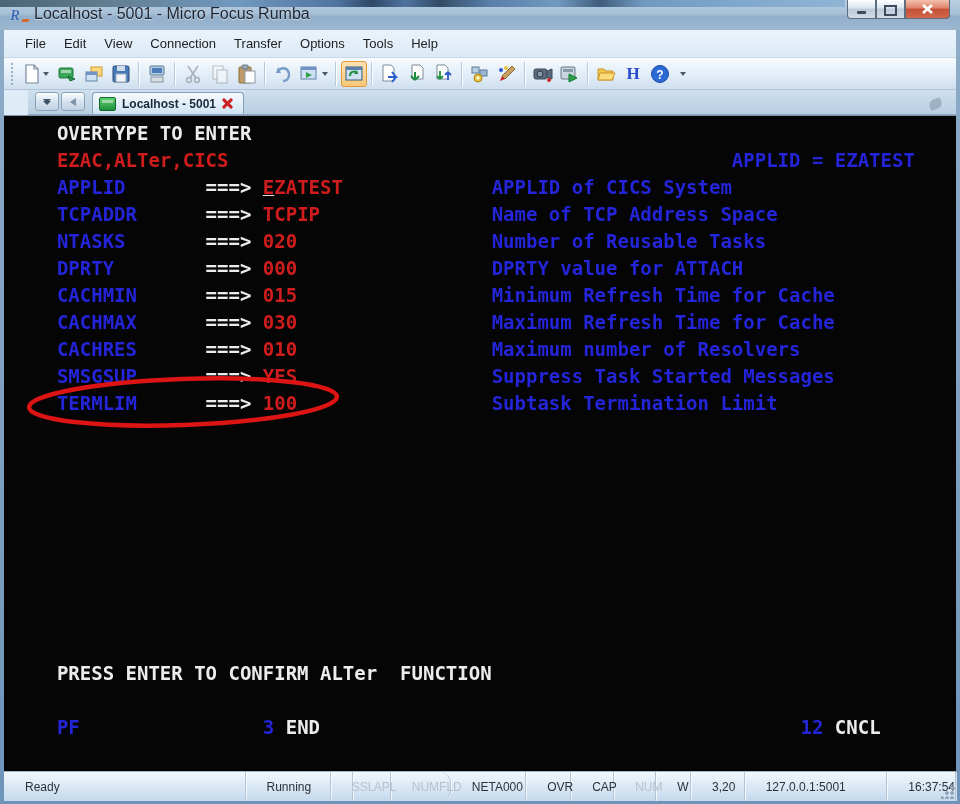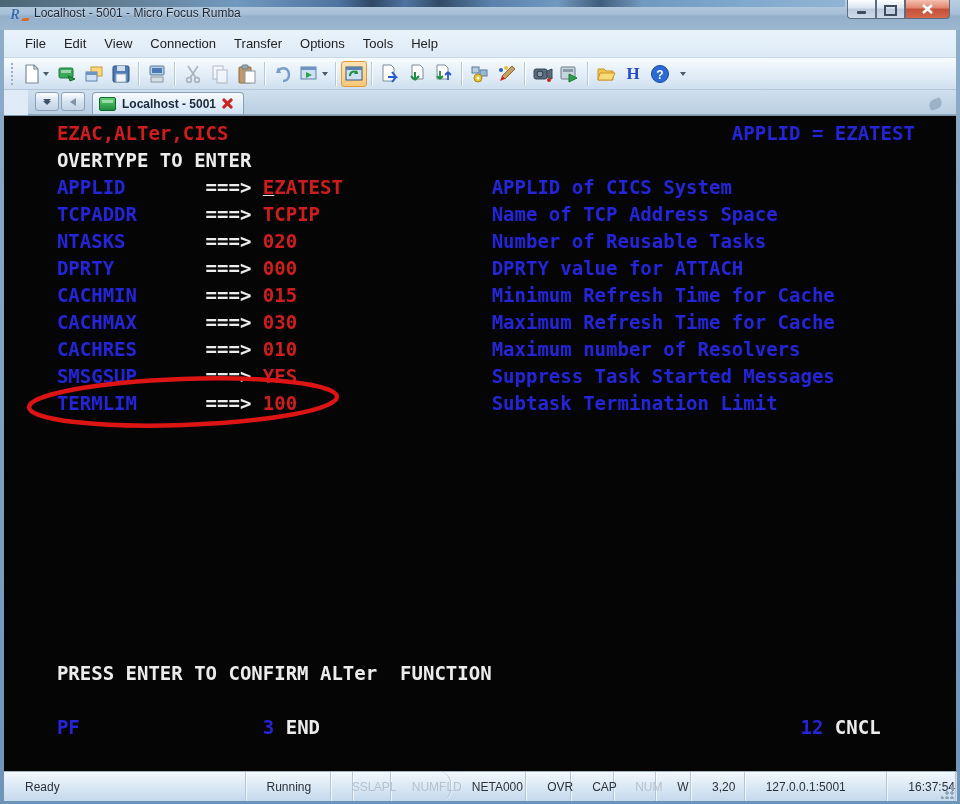--- a/index.html
+++ b/index.html
@@ -13,21 +13,21 @@
   .bg-frag{position:absolute;left:0;top:0;width:845px;height:7px;opacity:.95;
            background:linear-gradient(90deg,#45606f 0%,#5d7889 12%,#6e96bd 28%,#4a6f9d 40%,
              #28415e 44%,#4a6f9d 48%,#2c455f 52%,#557ca8 58%,#6e96bd 66%,#3a5876 71%,
              #6e96bd 76%,#7ea6cc 88%,#8fb3d4 100%);}
   .title-left{position:absolute;left:10px;top:5px;display:flex;align-items:center;gap:7px;}
   .app-icon{width:17px;height:16px;position:relative;}
   .app-icon .r{font:italic bold 15px "Liberation Serif",serif;color:#3a6ab0;
                text-shadow:0 0 1px #fff;line-height:16px;}
   .app-icon .swoosh{position:absolute;right:-2px;bottom:0;width:7px;height:3px;
                background:#d86a2a;border-radius:1px;transform:skewX(-30deg);}
-  .title-text{font-size:12px;color:#1d2430;text-shadow:0 1px 1px rgba(255,255,255,.55);}
+  .title-text{font-size:16px;color:#1d2430;text-shadow:0 1px 1px rgba(255,255,255,.55);}
   .win-btns{position:absolute;right:10px;top:0;display:flex;}
   .win-btn{width:29px;height:19px;box-sizing:border-box;border:1px solid #5d6d7e;border-top:none;
            background:linear-gradient(#fdfeff,#d9e4ef 45%,#bccadb 50%,#cfdbe8);
            display:flex;align-items:center;justify-content:center;}
   .win-btn.min{border-radius:0 0 0 4px;}
   .win-btn.close{width:45px;border-radius:0 0 4px 0;
            background:linear-gradient(#f4c0ae,#e0836b 45%,#c4503a 50%,#d2674a);}
   .glyph-min{width:9px;height:3px;background:#3c4c5c;margin-top:6px;border-radius:1px;}
   .glyph-max{width:9px;height:7px;border:2px solid #3c4c5c;margin-top:2px;}
   
@@ -319,22 +319,22 @@
       <div class="tab">
         <span class="tab-ico"></span>
         <span class="tab-label">Localhost - 5001</span>
         <span class="tab-close"></span>
       </div>
       <div class="pin-icon"></div>
     </div>
 
     <div class="terminal">
       <div class="lines">
+          <div class="tline"><span>  </span><span class="c-w">OVERTYPE TO ENTER</span></div>
           <div class="tline"><span>  </span><span class="c-r">EZAC,ALTer,CICS</span><span>                                            </span><span class="c-b">APPLID = EZATEST</span></div>
-          <div class="tline"><span>  </span><span class="c-w">OVERTYPE TO ENTER</span></div>
           <div class="tline"><span>  </span><span class="c-b">APPLID</span><span>       </span><span class="c-w">===&gt;</span><span> </span><span class="c-r cur">E</span><span class="c-r">ZATEST</span><span>             </span><span class="c-b">APPLID of CICS System</span></div>
           <div class="tline"><span>  </span><span class="c-b">TCPADDR</span><span>      </span><span class="c-w">===&gt;</span><span> </span><span class="c-r">TCPIP</span><span>               </span><span class="c-b">Name of TCP Address Space</span></div>
           <div class="tline"><span>  </span><span class="c-b">NTASKS</span><span>       </span><span class="c-w">===&gt;</span><span> </span><span class="c-r">020</span><span>                 </span><span class="c-b">Number of Reusable Tasks</span></div>
           <div class="tline"><span>  </span><span class="c-b">DPRTY</span><span>        </span><span class="c-w">===&gt;</span><span> </span><span class="c-r">000</span><span>                 </span><span class="c-b">DPRTY value for ATTACH</span></div>
           <div class="tline"><span>  </span><span class="c-b">CACHMIN</span><span>      </span><span class="c-w">===&gt;</span><span> </span><span class="c-r">015</span><span>                 </span><span class="c-b">Minimum Refresh Time for Cache</span></div>
           <div class="tline"><span>  </span><span class="c-b">CACHMAX</span><span>      </span><span class="c-w">===&gt;</span><span> </span><span class="c-r">030</span><span>                 </span><span class="c-b">Maximum Refresh Time for Cache</span></div>
           <div class="tline"><span>  </span><span class="c-b">CACHRES</span><span>      </span><span class="c-w">===&gt;</span><span> </span><span class="c-r">010</span><span>                 </span><span class="c-b">Maximum number of Resolvers</span></div>
           <div class="tline"><span>  </span><span class="c-b">SMSGSUP</span><span>      </span><span class="c-w">===&gt;</span><span> </span><span class="c-r">YES</span><span>                 </span><span class="c-b">Suppress Task Started Messages</span></div>
           <div class="tline"><span>  </span><span class="c-b">TERMLIM</span><span>      </span><span class="c-w">===&gt;</span><span> </span><span class="c-r">100</span><span>                 </span><span class="c-b">Subtask Termination Limit</span></div>
           <div class="tline">&nbsp;</div>

